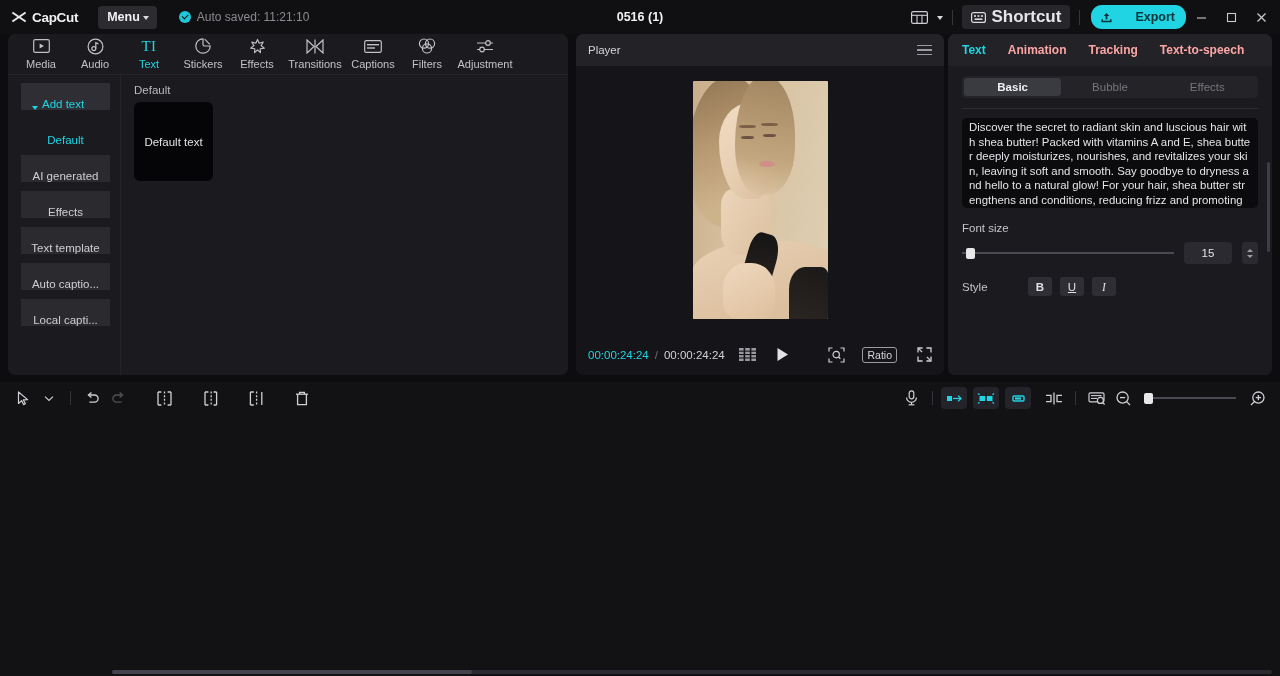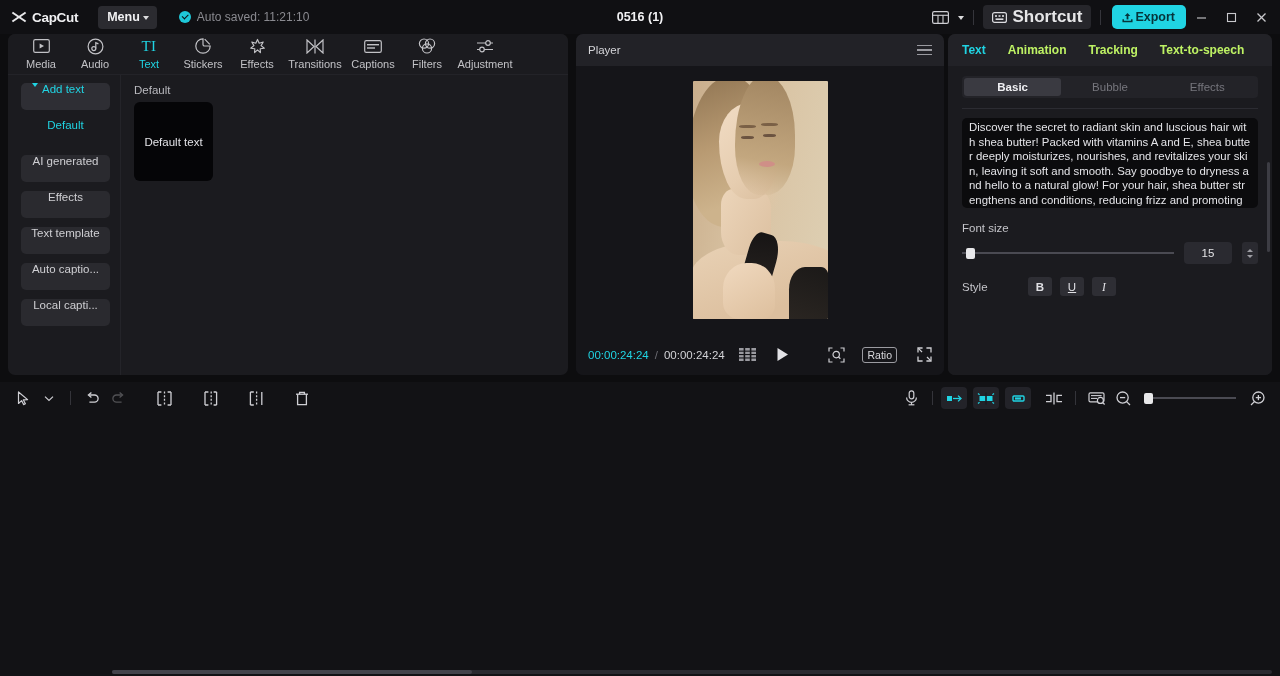--- a/index.html
+++ b/index.html
@@ -37,41 +37,41 @@
   .check-dot:after{ content:""; position:absolute; left:3px; top:3px; width:5px;height:2.5px;
      border-left:1.6px solid #0d0d0f; border-bottom:1.6px solid #0d0d0f; transform:rotate(-45deg); }
   .proj-title{ position:absolute; left:0; width:1280px; text-align:center; font-size:12.5px;
      font-weight:bold; color:#f2f2f4; pointer-events:none; }
   .tb-right{ margin-left:auto; display:flex; align-items:center; gap:0; }
   .icon-btn{ display:flex;align-items:center;justify-content:center; cursor:pointer; }
   .layout-ic{ width:30px;height:24px; }
   .tb-sep{ width:1px; height:15px; background:#35353b; margin:0 9px; }
   .shortcut-btn{ background:#26262b; border-radius:4px; height:24px; display:flex;
       align-items:center; gap:6px; padding:0 9px; font-size:17px; color:#e6e6e8; font-weight:bold; cursor:pointer;}
-  .export-btn{ background:#20d4e3; border-radius:5px; height:24px; display:flex; align-items:center;
-      gap:1px; padding:0 11px 0 9px; font-size:12.5px; color:#06343a; font-weight:bold; cursor:pointer; margin-left:2px;}
+  .export-btn{ background:#20d4e3; border-radius:11px; height:24px; display:flex; align-items:center;
+      gap:22px; padding:0 11px 0 9px; font-size:12.5px; color:#06343a; font-weight:bold; cursor:pointer; margin-left:2px;}
   .win-ctl{ width:30px;height:34px; display:flex;align-items:center;justify-content:center; cursor:pointer; color:#c8c8cc; font-size:13px;}
 
   
   .leftpanel{
     position:absolute; top:34px; left:8px; width:560px; height:341px;
     background:#1b1b1f; border-radius:7px; overflow:hidden;
   }
   .tabs{ height:40px; display:flex; align-items:flex-start; padding-left:6px; background:#1b1b1f; }
   .tab{ width:54px; display:flex; flex-direction:column; align-items:center; gap:2px;
         padding-top:2px; cursor:pointer; color:#c2c2c6; font-size:11px; }
   .tab.wide{ width:62px; }
   .tab.active{ color:#20d4e3; }
   .tab .ic{ height:20px; display:flex; align-items:center; justify-content:center; }
   .tab .tl{ white-space:nowrap; }
   .panel-body{ display:flex; height:301px; border-top:1px solid #232328; }
   .sidelist{ width:113px; padding:8px 0 0 13px; border-right:1px solid #242429; height:301px;}
   .side-item{
-    width:89px; height:27px; border-radius:5px; background:#2a2a2f; color:#cfcfd3;
-    font-size:11.5px; display:flex; align-items:flex-start; justify-content:center;
+    width:89px; height:27px; border-radius:0; background:#2a2a2f; color:#cfcfd3;
+    font-size:11.5px; display:flex; align-items:flex-end; justify-content:center;
     margin-bottom:9px; cursor:pointer;
   }
   .side-item.head{ background:#2e2e34; color:#20d4e3; justify-content:flex-start; padding-left:11px; gap:4px;}
   .side-item.head .tri{ width:0;height:0;border-left:3px solid transparent;border-right:3px solid transparent;border-top:4px solid #20d4e3;}
   .side-item.sel{ background:transparent; color:#20d4e3; }
   .content-area{ flex:1; padding:9px 0 0 13px; }
   .content-label{ font-size:11.5px; color:#b9b9be; margin-bottom:6px; }
   .text-card{ width:79px; height:79px; background:#050507; border-radius:6px;
       display:flex; align-items:center; justify-content:center; font-size:11.5px; color:#e2e2e6; cursor:pointer;}
 
@@ -120,21 +120,21 @@
   .t-tot{ font-size:11.5px; color:#d3d3d7; }
   .foot-ic{ cursor:pointer; display:flex; align-items:center; }
   .ratio-btn{ border:1px solid #9b9ba1; border-radius:3px; font-size:10.5px; padding:1px 4px; color:#d8d8dc; cursor:pointer;}
 
   
   .rightpanel{
     position:absolute; top:34px; left:948px; width:324px; height:341px;
     background:#1b1b1f; border-radius:7px; overflow:hidden;
   }
   .rtabs{ height:32px; display:flex; align-items:center; gap:22px; padding:0 14px; background:#222227;}
-  .rtab{ font-size:12px; font-weight:bold; color:#bef264; cursor:pointer; }
+  .rtab{ font-size:12px; font-weight:bold; color:#fca5a5; cursor:pointer; }
   .rtab.active{ color:#20d4e3; }
   .seg{ margin:10px 14px 0; height:22px; background:#232328; border-radius:4px; display:flex; padding:2px;}
   .seg-i{ flex:1; display:flex; align-items:center; justify-content:center; font-size:11.5px;
      color:#76767d; border-radius:3px; cursor:pointer; }
   .seg-i.active{ background:#3a3a41; color:#f0f0f3; font-weight:bold; }
   .hr{ margin:10px 14px 0; height:1px; background:#2c2c32; }
   .ta-wrap{ margin:9px 14px 0; height:90px; background:#0b0b0d; border-radius:5px; padding:2px 7px 6px;
      overflow:hidden; cursor:text;}
   .ta-text{ font-size:11.4px; line-height:14.6px; color:#e4e4e8; word-break:break-all; }
   .row{ display:flex; align-items:center; margin:16px 14px 0; }

